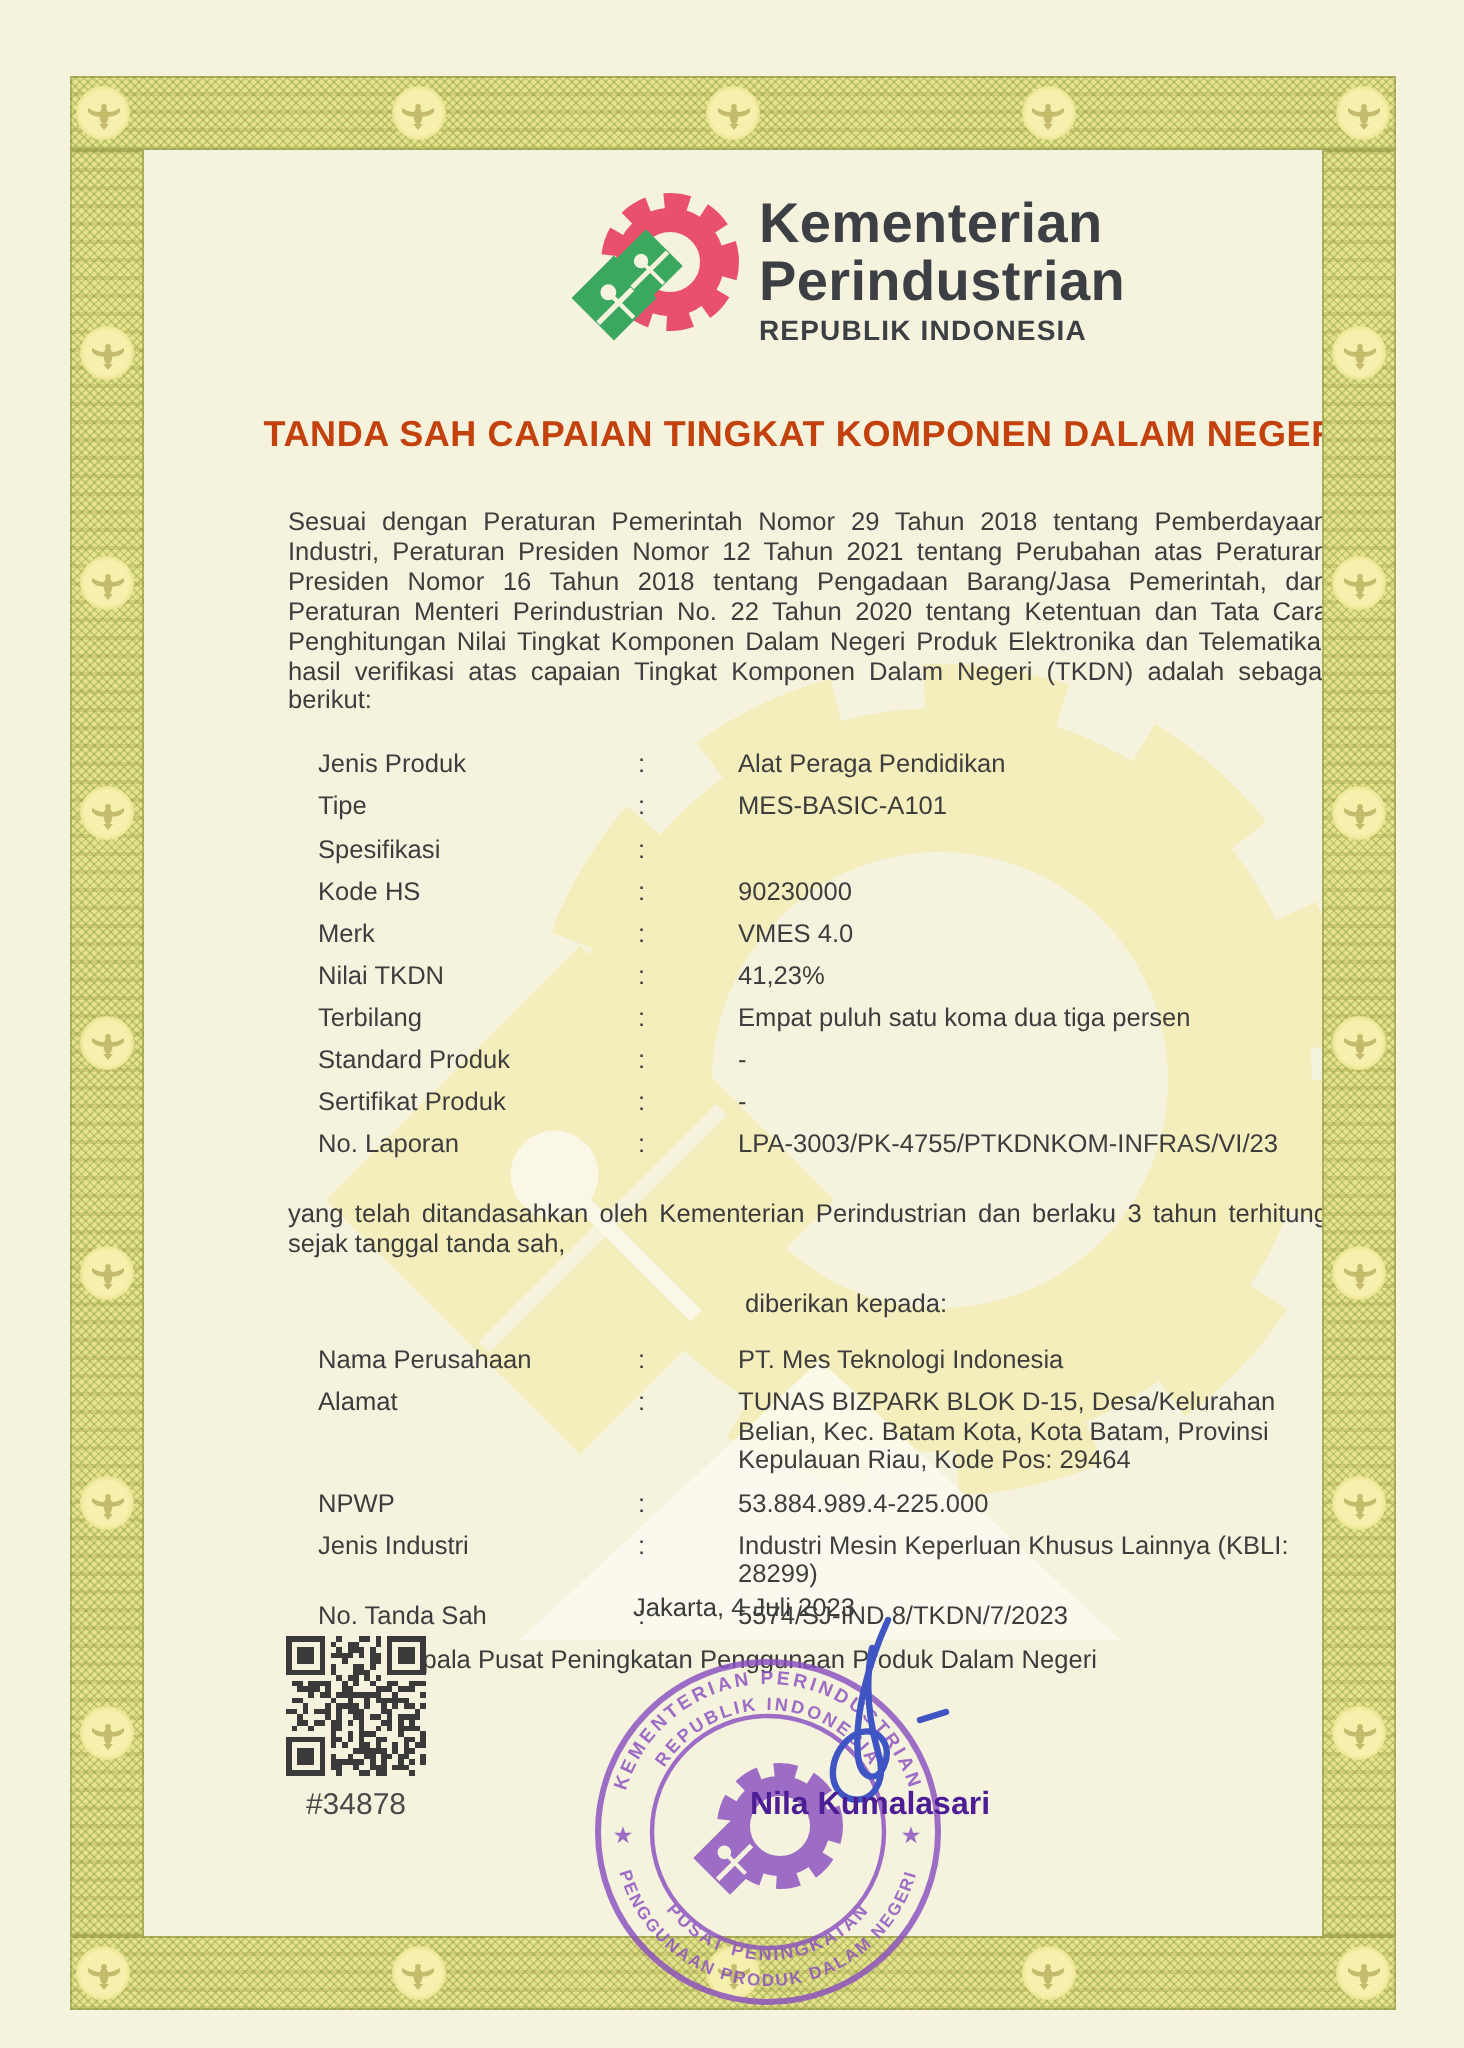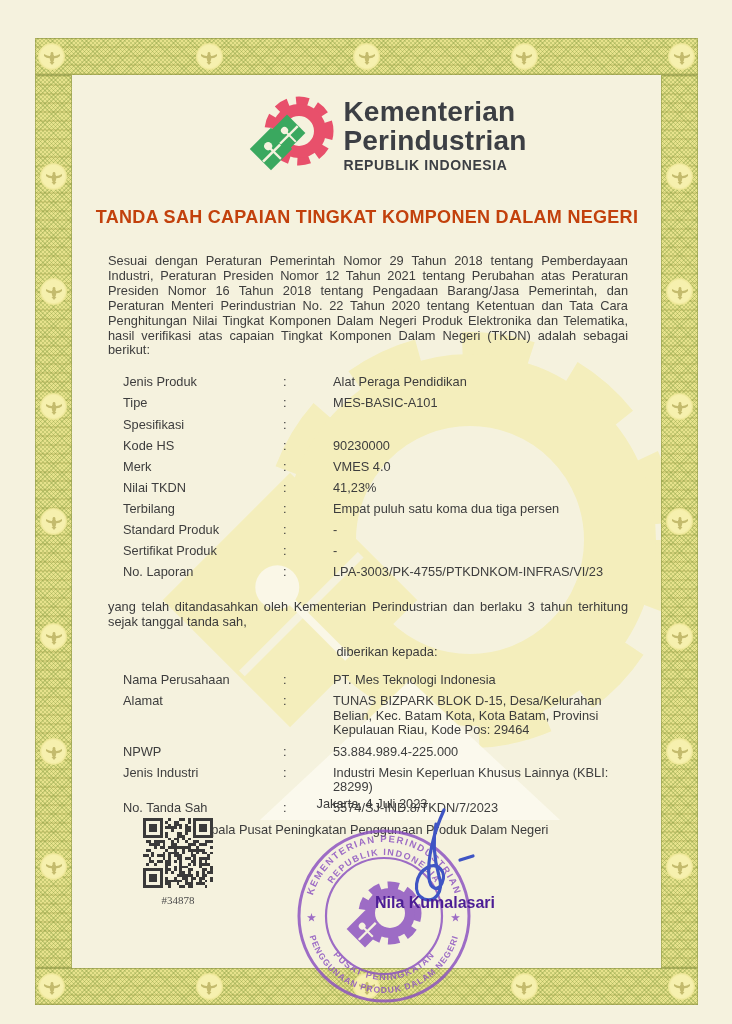--- a/index.html
+++ b/index.html
@@ -31,21 +31,21 @@
   .medallion{
     width:27px;height:27px;border-radius:50%;
     background:radial-gradient(circle, #f6f0ae 58%, #ece594 70%, rgba(236,229,148,0) 74%);
     display:flex;align-items:center;justify-content:center;
     flex:0 0 auto;
   }
   .medallion svg{width:18px;height:18px;opacity:.75;}
   
   .watermark{position:absolute;left:140px;top:300px;width:540px;height:520px;z-index:0;opacity:.9;}
   
-  .content{position:absolute;left:72px;top:75px;width:590px;z-index:1;}
+  .content{position:absolute;left:72px;top:75px;width:590px;z-index:1;padding-left:36px;}
   .hdr{display:flex;align-items:center;justify-content:center;margin-top:16px;margin-left:40px;gap:8px;}
   .hdr-logo{width:88px;height:86px;flex:0 0 auto;}
   .hdr-text{line-height:1;}
   .hdr-text .l1,.hdr-text .l2{font-size:28px;font-weight:600;color:#3c3f44;letter-spacing:.2px;line-height:29px;}
   .hdr-text .l3{font-size:14px;font-weight:700;color:#3c3f44;letter-spacing:.6px;margin-top:3px;}
   .doc-title{
     text-align:center;font-weight:700;font-size:18px;color:#c2410c;
     letter-spacing:.3px;margin-top:30px;
   }
   .intro{
@@ -59,21 +59,21 @@
   .frow .val{flex:1 1 auto;max-width:347px;}
   .validity{margin:19px 34px 0 36px;font-size:12.8px;line-height:15.2px;text-align:justify;}
   .given-to{text-align:center;font-size:12.8px;margin-top:15px;margin-left:40px;}
   .company{margin:14px 20px 0 51px;}
   
   .bottom-area{position:absolute;left:72px;top:788px;width:540px;height:216px;z-index:3;}
   .date-line{position:absolute;top:8px;left:60px;right:0;text-align:center;font-size:12.8px;}
   .signer-title{position:absolute;top:34px;left:60px;right:0;text-align:center;font-size:12.8px;}
   .qr-block{position:absolute;left:66px;top:30px;width:80px;text-align:center;}
   .qr-block svg{width:70px;height:70px;display:block;margin:0 auto;}
-  .qr-label{font-size:11px;color:#4a4a4a;margin-top:6px;font-family:Liberation Serif, serif;}
+  .qr-label{font-size:15px;color:#4a4a4a;margin-top:6px;}
   .stamp-wrap{position:absolute;left:221px;top:37px;width:182px;height:182px;opacity:.82;}
   .sig-wrap{position:absolute;left:300px;top:18px;width:130px;height:115px;}
   .signer-name{position:absolute;left:258px;top:106px;width:210px;text-align:center;font-weight:700;font-size:16px;color:#4c1d95;}
 </style>
 </head>
 <body>
 
 <div class="page">
 
   <div class="bstrip top">

